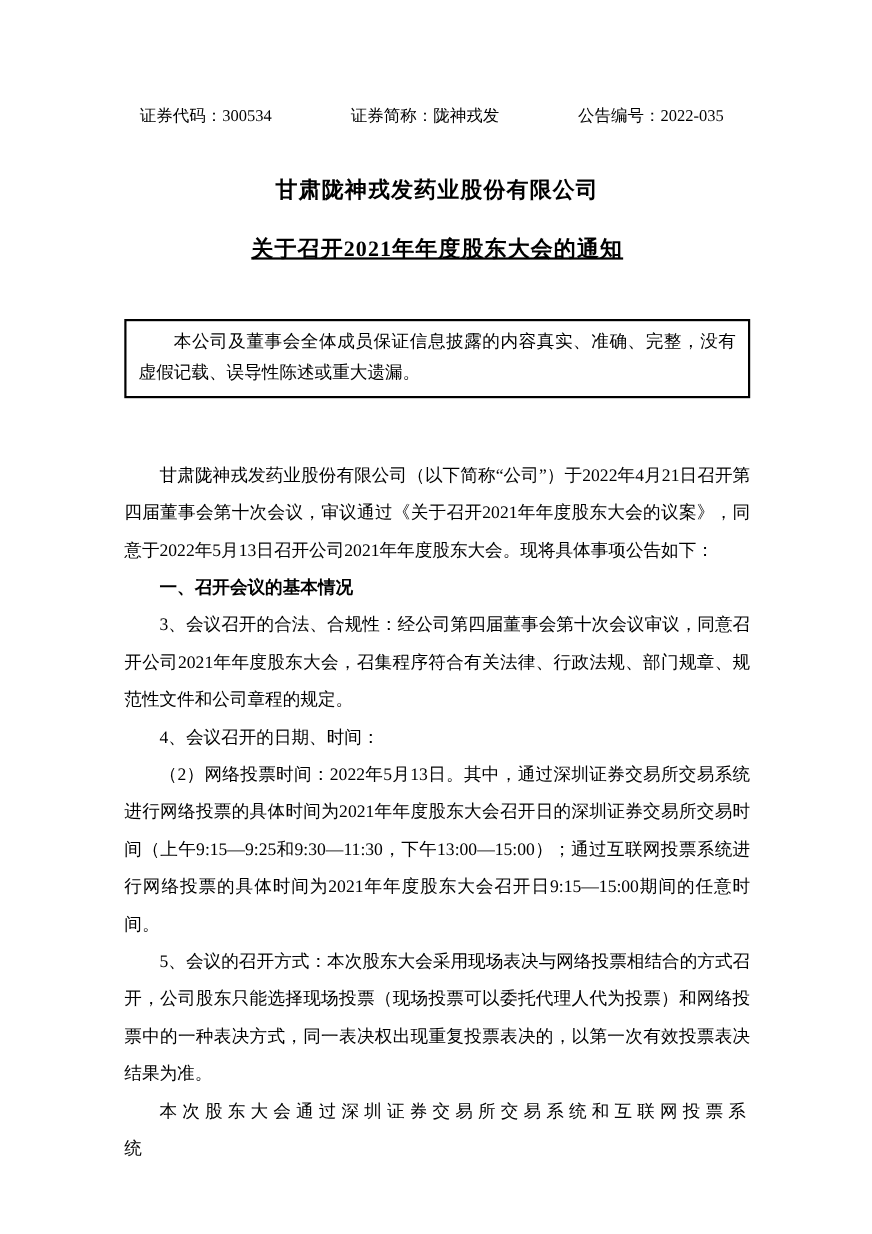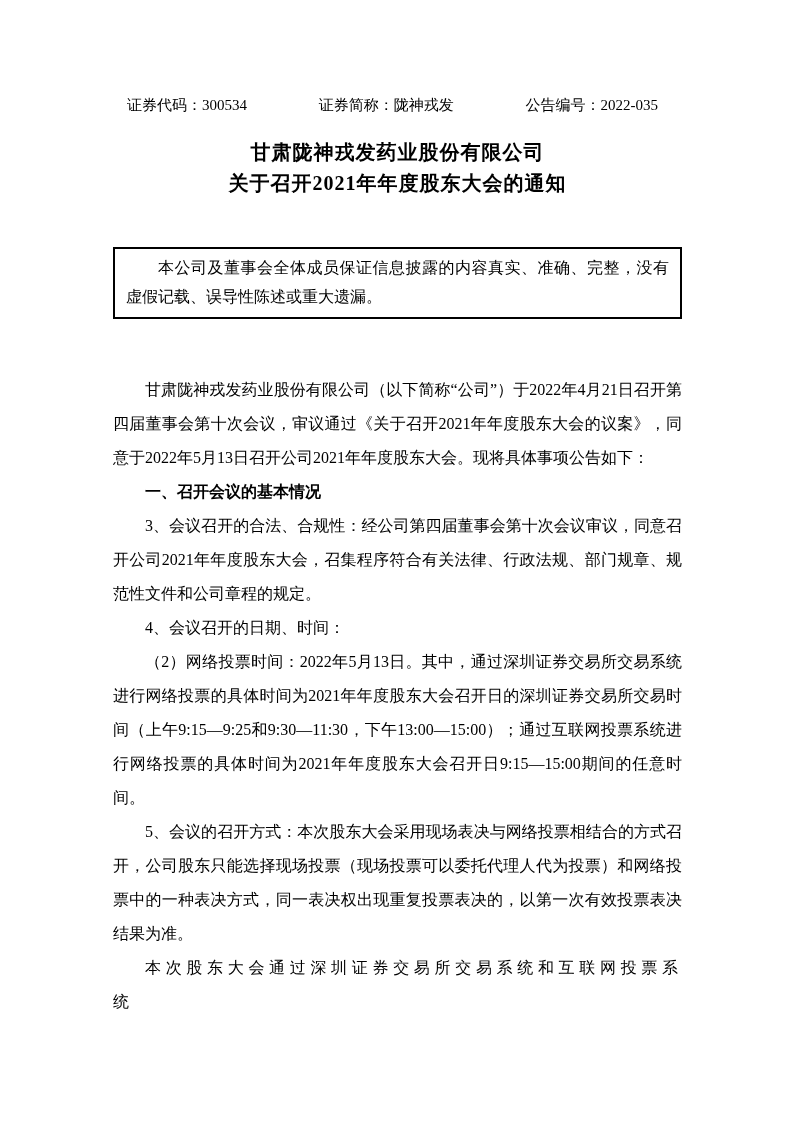--- a/index.html
+++ b/index.html
@@ -25,22 +25,22 @@
     padding-left: 14px;
     padding-right: 24px;
     white-space: nowrap;
   }
   .title {
     text-align: center;
     font-weight: bold;
     font-size: 20px;
     letter-spacing: 1px;
   }
-  .title-1 { margin-top: 24px; }
-  .title-2 { margin-top: 4px; }
+  .title-1 { margin-top: 44px; }
+  .title-2 { margin-top: 27px; text-decoration: underline; }
   .disclaimer-box {
     border: 2px solid #000000;
     margin-top: 50px;
     padding: 4px 11px 6px 11px;
     font-weight: normal;
     font-size: 16px;
     line-height: 29px;
     text-indent: 2em;
     text-align: justify;
   }

